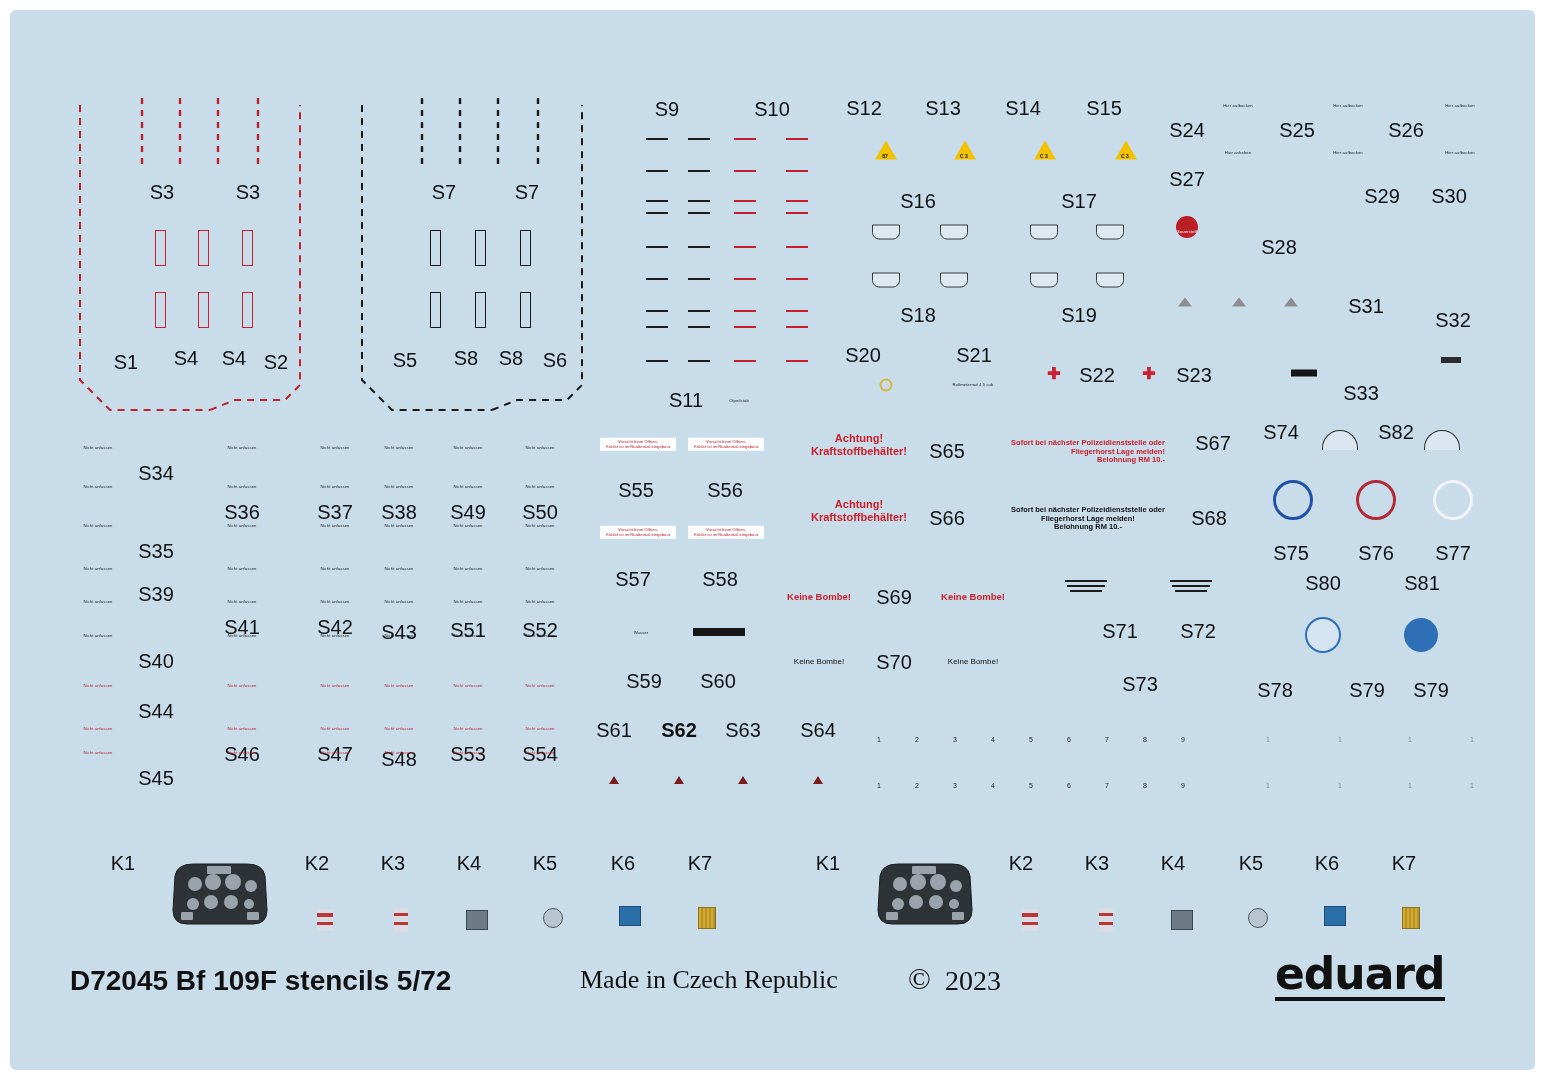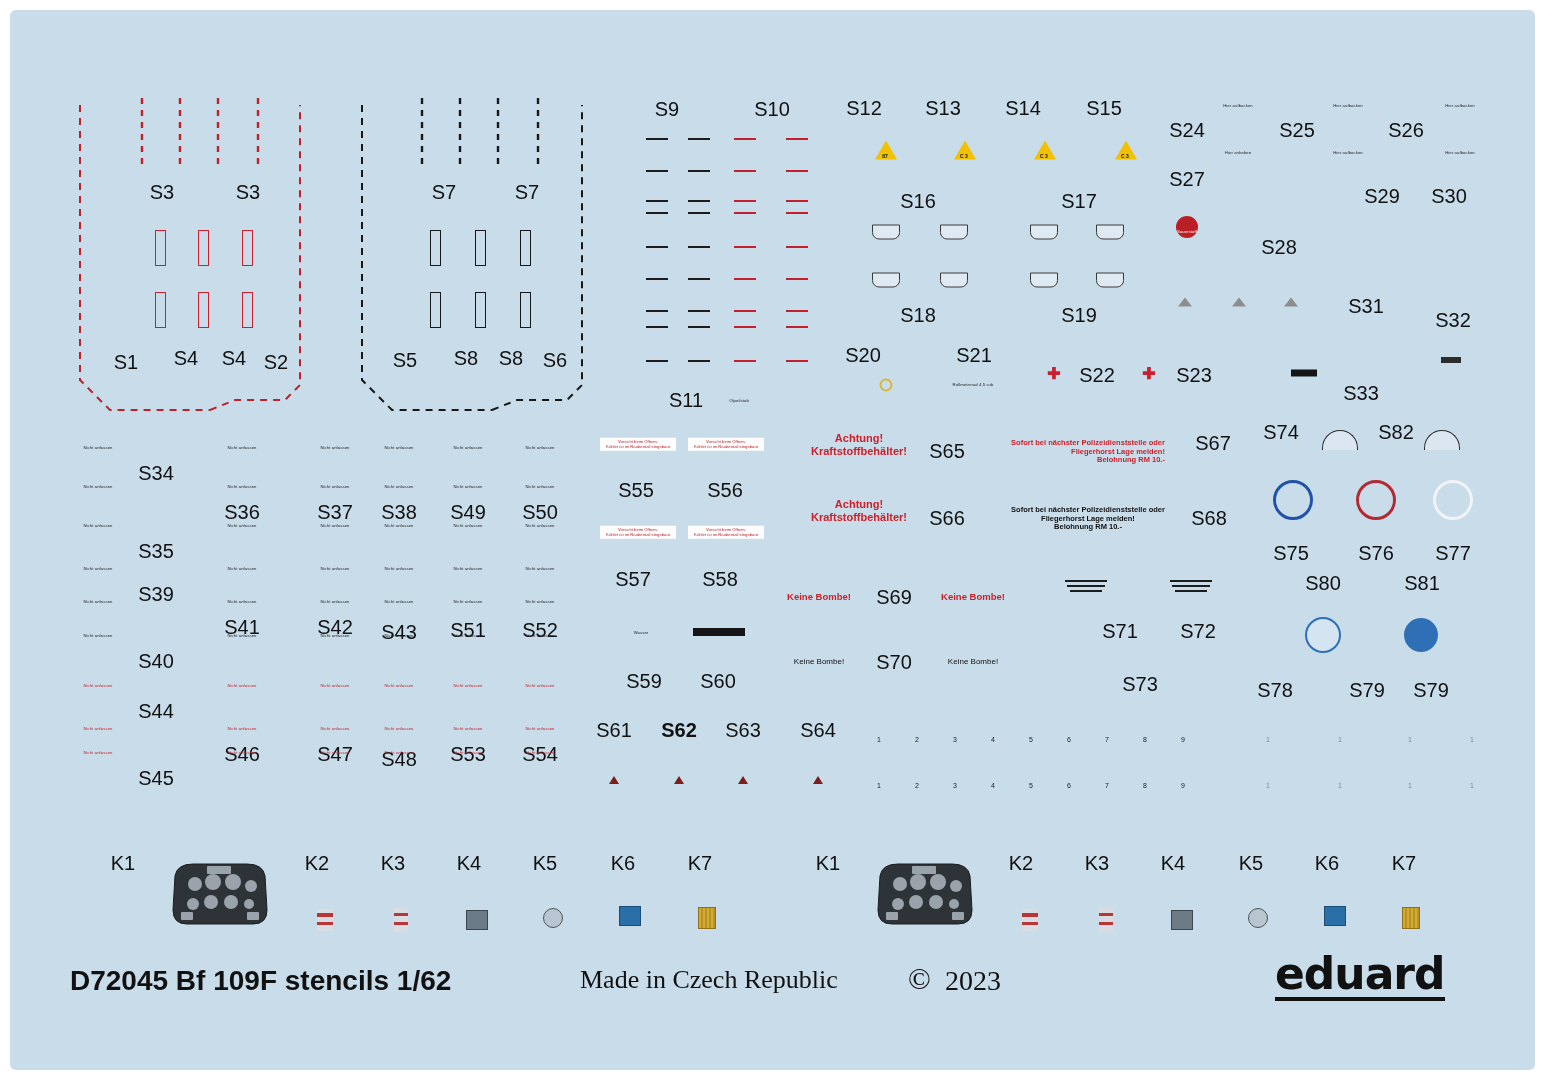--- a/index.html
+++ b/index.html
@@ -321,21 +321,21 @@
       <div style="position: absolute; left: 620px; top: 906px; width: 20px; height: 18px; transform: translate(-50%, -50%); background: rgb(43, 111, 168); border: 1px solid rgb(29, 77, 119);"></div>
       <div style="position: absolute; left: 697px; top: 908px; width: 16px; height: 20px; transform: translate(-50%, -50%); background: repeating-linear-gradient(90deg, rgb(211, 173, 46) 0px, rgb(211, 173, 46) 2px, rgb(184, 145, 42) 2px, rgb(184, 145, 42) 4px); border: 1px solid rgb(143, 114, 32);"></div>
       <div style="position: absolute; left: 1020px; top: 910px; width: 16px; height: 22px; transform: translate(-50%, -50%); background: linear-gradient(rgb(217, 221, 225) 0px, rgb(217, 221, 225) 20%, rgb(184, 53, 58) 20%, rgb(184, 53, 58) 35%, rgb(217, 221, 225) 35%, rgb(217, 221, 225) 60%, rgb(184, 53, 58) 60%, rgb(184, 53, 58) 72%, rgb(217, 221, 225) 72%, rgb(217, 221, 225) 100%);"></div>
       <div style="position: absolute; left: 1096px; top: 910px; width: 14px; height: 24px; transform: translate(-50%, -50%); background: linear-gradient(rgb(217, 221, 225) 0px, rgb(217, 221, 225) 20%, rgb(184, 53, 58) 20%, rgb(184, 53, 58) 35%, rgb(217, 221, 225) 35%, rgb(217, 221, 225) 60%, rgb(184, 53, 58) 60%, rgb(184, 53, 58) 72%, rgb(217, 221, 225) 72%, rgb(217, 221, 225) 100%);"></div>
       <div style="position: absolute; left: 1172px; top: 910px; width: 20px; height: 18px; transform: translate(-50%, -50%); background: rgb(109, 123, 134); border: 1px solid rgb(60, 70, 78);"></div>
       <div style="position: absolute; left: 1248px; top: 908px; width: 18px; height: 18px; transform: translate(-50%, -50%); background: rgb(185, 197, 207); border-radius: 50%; border: 1.5px solid rgb(74, 84, 92);"></div>
       <div style="position: absolute; left: 1325px; top: 906px; width: 20px; height: 18px; transform: translate(-50%, -50%); background: rgb(43, 111, 168); border: 1px solid rgb(29, 77, 119);"></div>
       <div style="position: absolute; left: 1401px; top: 908px; width: 16px; height: 20px; transform: translate(-50%, -50%); background: repeating-linear-gradient(90deg, rgb(211, 173, 46) 0px, rgb(211, 173, 46) 2px, rgb(184, 145, 42) 2px, rgb(184, 145, 42) 4px); border: 1px solid rgb(143, 114, 32);"></div>
     </div>
 
-  <div class="footer" style="left:60px;top:955px;font-size:28px;font-weight:bold;">D72045 Bf 109F stencils 1/62</div>
+  <div class="footer" style="left:60px;top:955px;font-size:28px;font-weight:bold;">D72045 Bf 109F stencils 5/72</div>
   <div class="footer" style="left:570px;top:955px;font-size:26px;font-family:'Liberation Serif',serif;">Made in Czech Republic</div>
   <div class="footer" style="left:898px;top:952px;font-size:30px;font-family:'Liberation Serif',serif;">©</div>
   <div class="footer" style="left:935px;top:955px;font-size:28px;font-family:'Liberation Serif',serif;">2023</div>
   <div id="brand" style="left:1265px;top:938px;">
     <span>eduard</span>
     <span class="ul"></span>
   </div>
 
 <div class="lbl" style="left: 152px; top: 182px;">S3</div>
     <div class="lbl" style="left: 238px; top: 182px;">S3</div>

